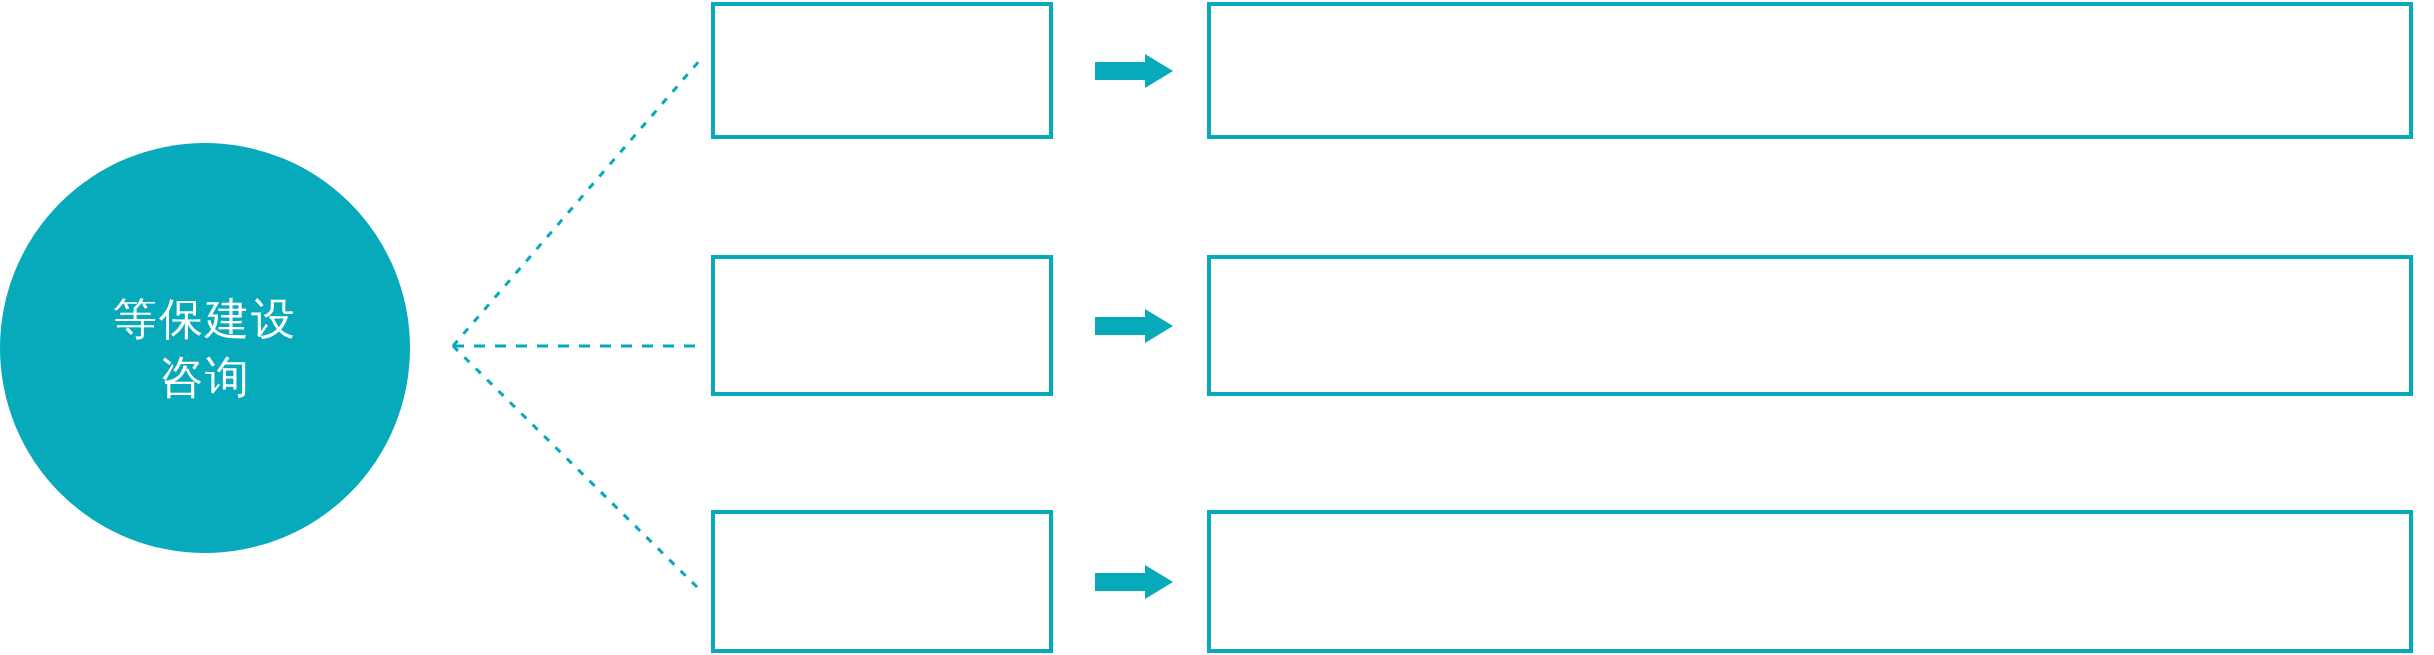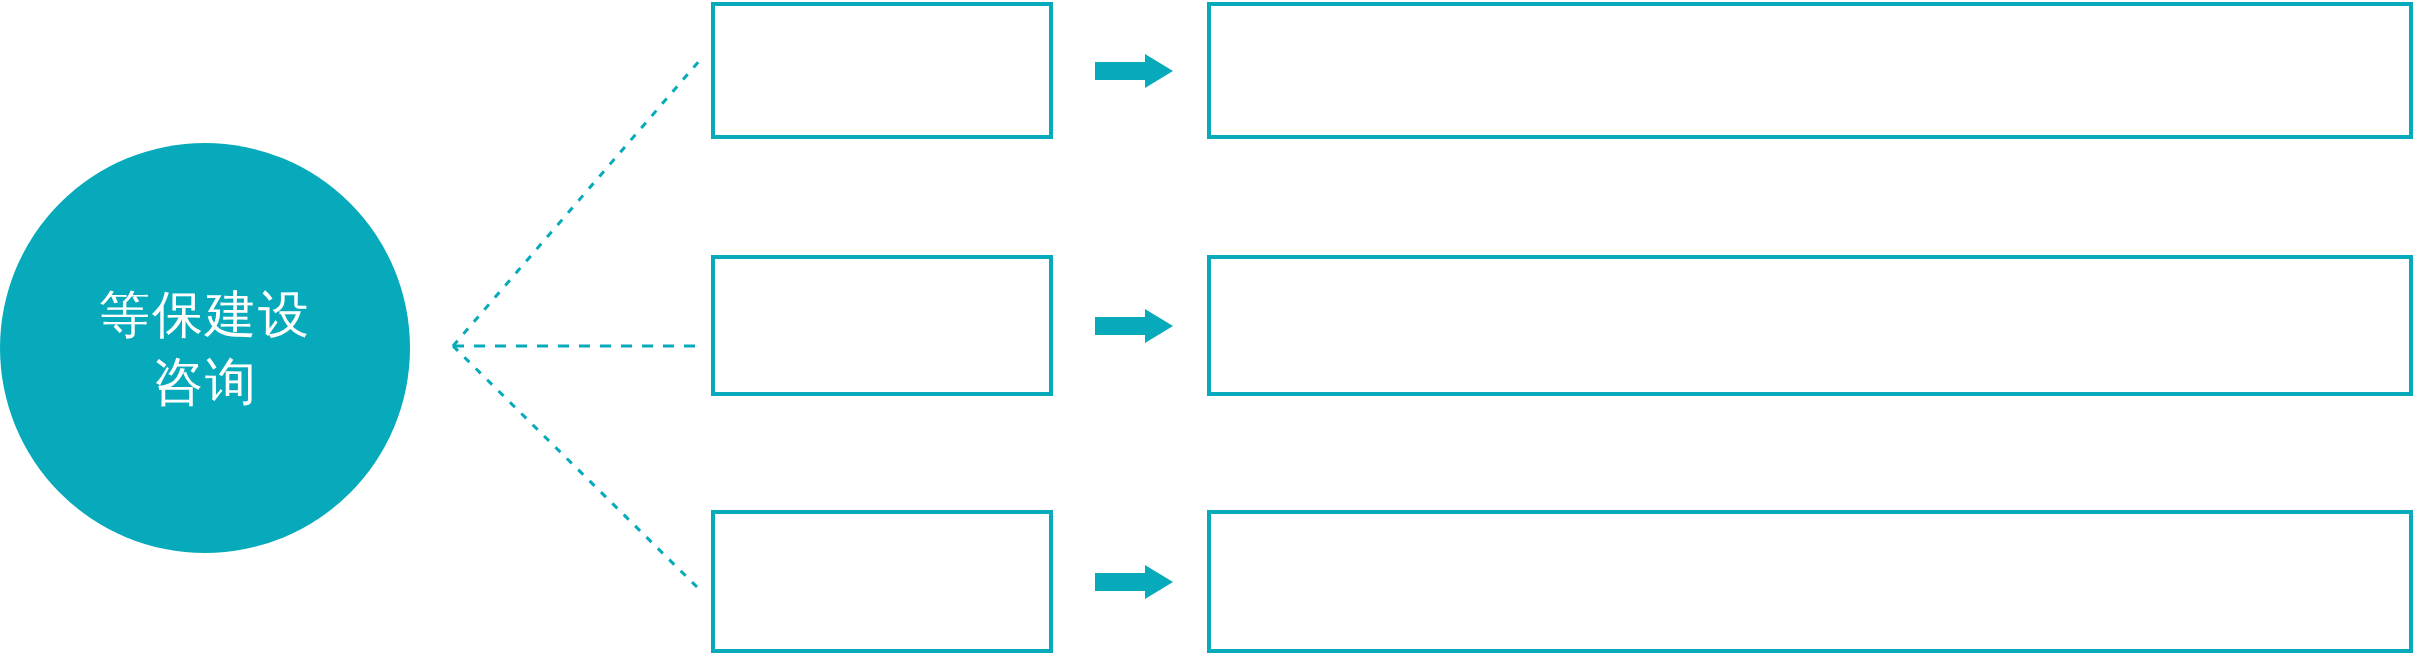--- a/index.html
+++ b/index.html
@@ -40,21 +40,21 @@
     border-radius: 50%;
     background: #06AABB;
     display: flex;
     flex-direction: column;
     align-items: center;
     justify-content: center;
     box-sizing: border-box;
   }
   #hub-circle .hub-line {
     color: #ffffff;
-    font-size: 51px;
+    font-size: 44px;
     line-height: 1.32;
     letter-spacing: 2px;
     font-weight: 400;
     text-align: center;
     white-space: nowrap;
   }
 
   
   .flow-row {
     position: absolute;

